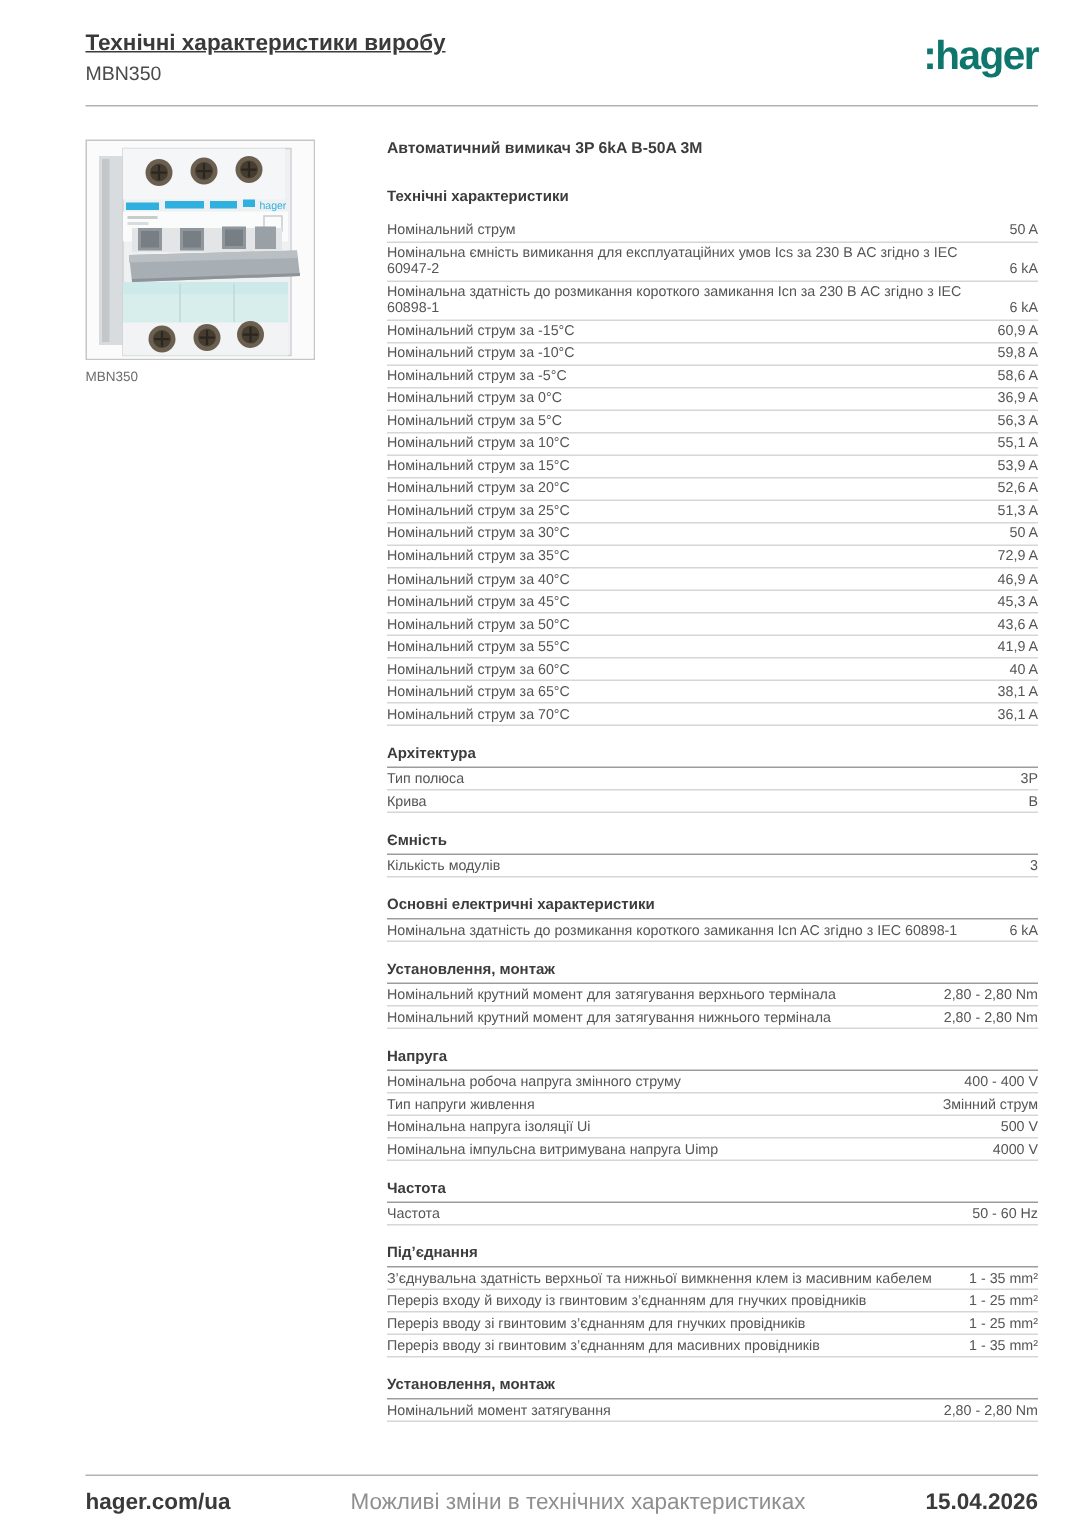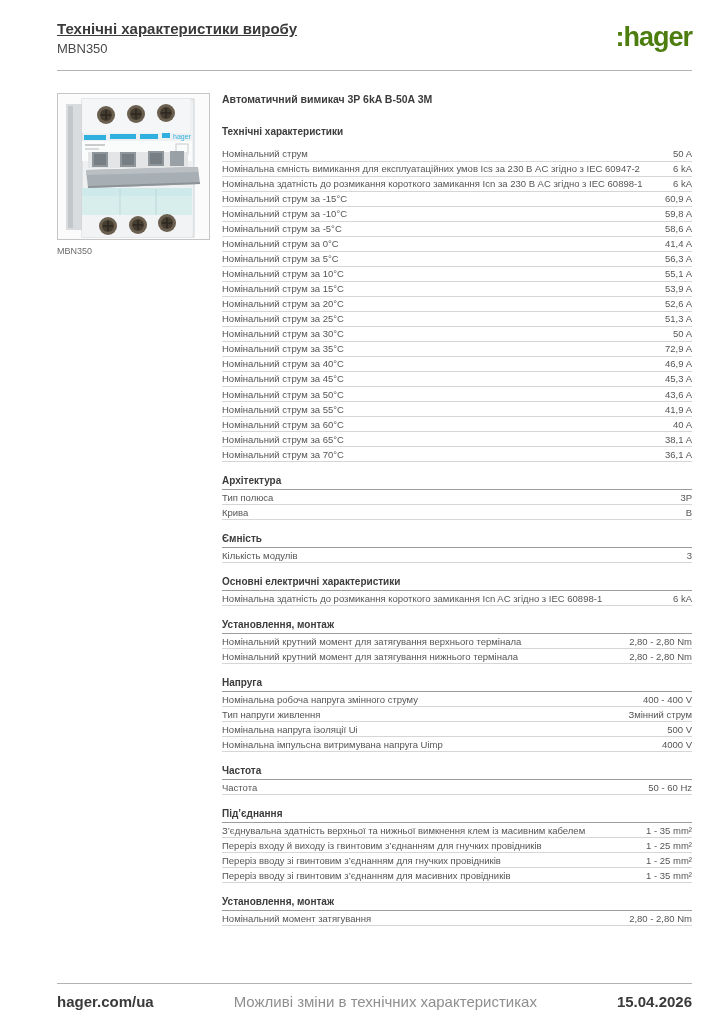--- a/index.html
+++ b/index.html
@@ -18,21 +18,21 @@
   .hdr-title { font-size:15px; font-weight:bold; color:#3a3a3a; line-height:1.25;text-decoration:underline; }
   .hdr-model { font-size:13px; color:#4a4a4a; margin-top:2px; }
   .logo { font-size:27px; font-weight:bold; letter-spacing:-1px; line-height:1; margin-top:4px; }
   .top-rule { border:none; border-top:1px solid #b3b3b3; margin-top:14px; }
 
   
   .main { display:flex; margin-top:22px; }
   .left-col { width:165px; flex:none; }
   .image-card { width:153px; height:147px; border:1px solid #c6c6c6; background:#fdfdfd; overflow:hidden; }
   .image-caption { font-size:9px; color:#6b6b6b; margin-top:6px; }
-  .right-col { flex:1; min-width:0; }
+  .right-col { flex:1; min-width:0;margin-left:36px; }
 
   .product-title { font-size:10.5px; font-weight:bold; color:#3c3c3c; }
   .subtitle { font-size:10px; font-weight:bold; color:#3c3c3c; margin-top:21px; }
 
   .section { margin-top:13px; }
   .section:first-of-type { margin-top:10px; }
   .section-title {
     font-size:10px; font-weight:bold; color:#3c3c3c;
     padding-bottom:3px; border-bottom:1px solid #9c9c9c;
   }
@@ -59,21 +59,21 @@
 </head>
 <body>
 
 <div class="page">
 
   <div class="hdr">
     <div>
       <div class="hdr-title">Технічні характеристики виробу</div>
       <div class="hdr-model">MBN350</div>
     </div>
-    <div class="logo" id="brand-logo" style="color: #4d7c0f;">:hager</div>
+    <div class="logo" id="brand-logo" style="color: #0f766e;">:hager</div>
   </div>
   <hr class="top-rule">
 
   <div class="main">
 
     <div class="left-col">
       <div class="image-card">
         <svg width="153" height="147" viewBox="0 0 153 147">
 
           <rect x="0" y="0" width="153" height="147" fill="#fbfbfb"></rect>
@@ -181,21 +181,21 @@
             <div class="row">
               <div class="label">Номінальний струм за -10°C</div>
               <div class="value">59,8 A</div>
             </div>
             <div class="row">
               <div class="label">Номінальний струм за -5°C</div>
               <div class="value">58,6 A</div>
             </div>
             <div class="row">
               <div class="label">Номінальний струм за 0°C</div>
-              <div class="value">41,4 A</div>
+              <div class="value">36,9 A</div>
             </div>
             <div class="row">
               <div class="label">Номінальний струм за 5°C</div>
               <div class="value">56,3 A</div>
             </div>
             <div class="row">
               <div class="label">Номінальний струм за 10°C</div>
               <div class="value">55,1 A</div>
             </div>
             <div class="row">

